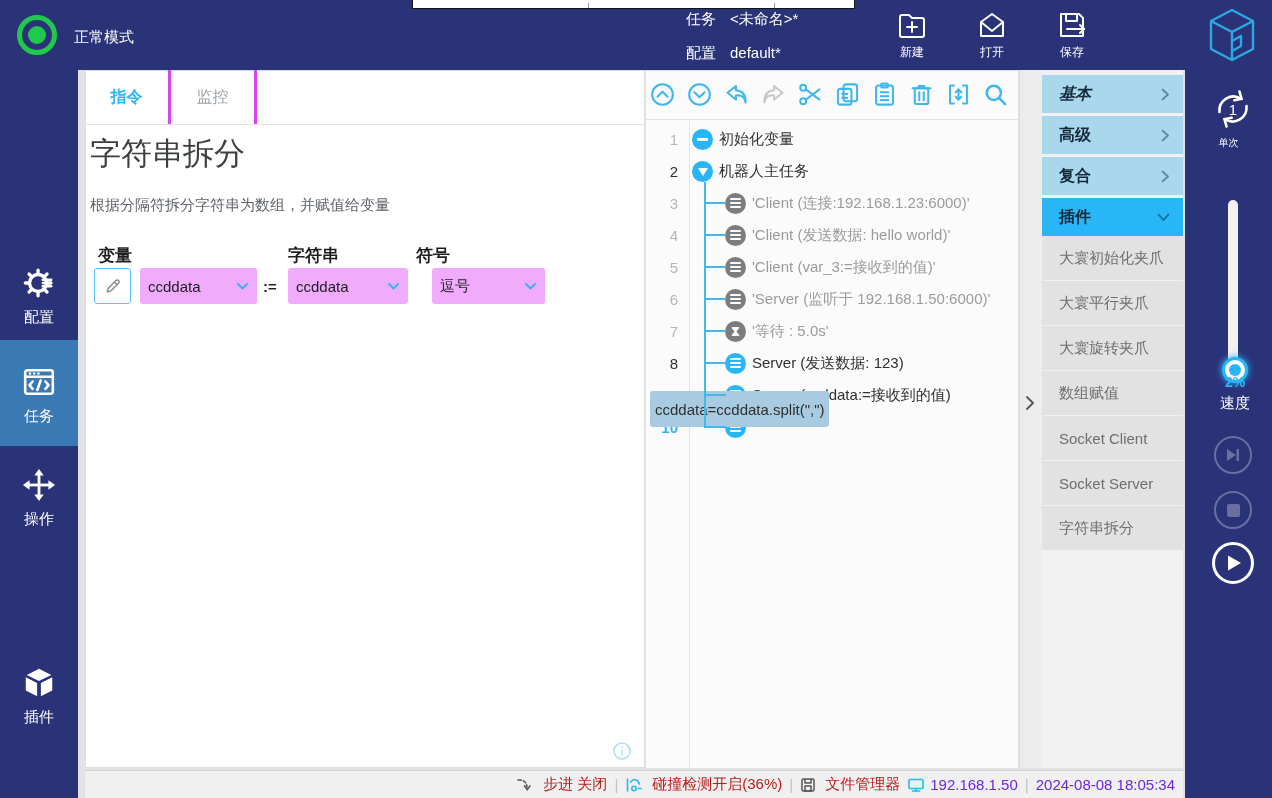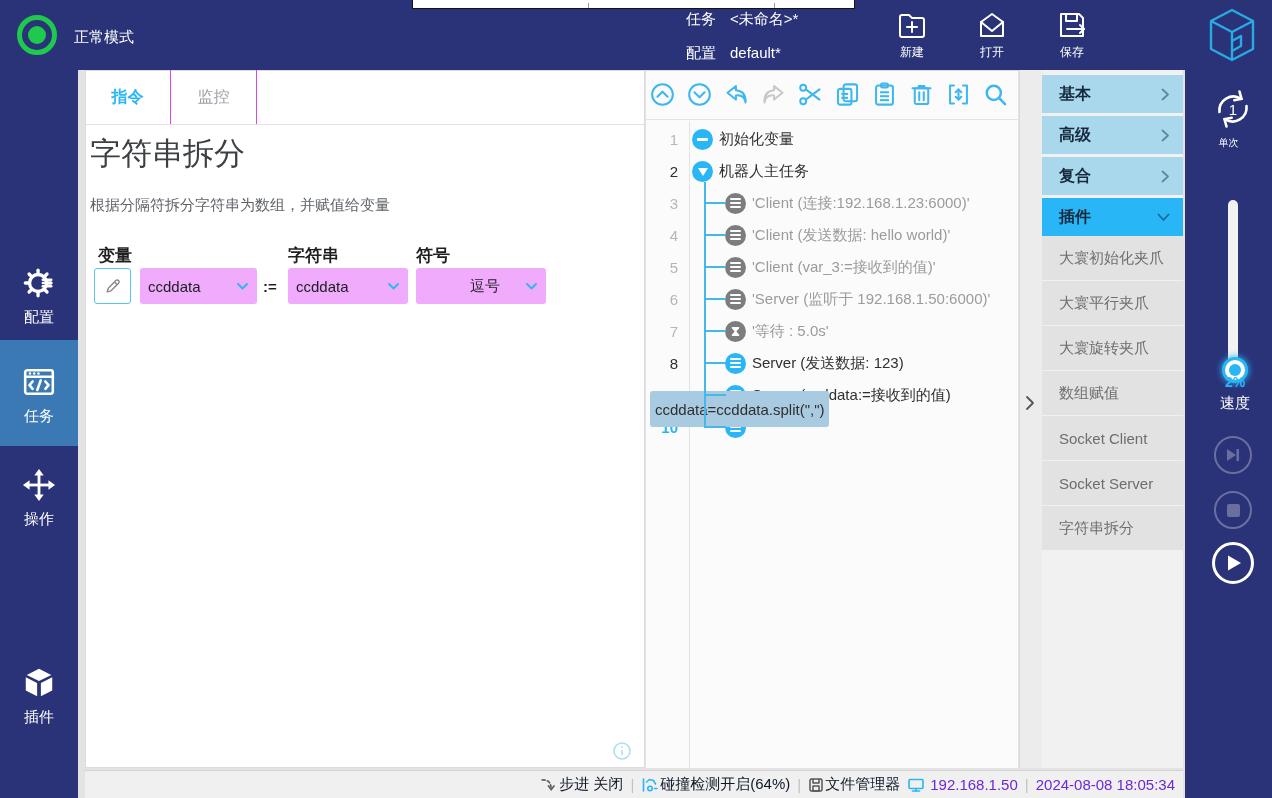--- a/index.html
+++ b/index.html
@@ -25,21 +25,21 @@
 
   
   #sidebar{left:0;top:70px;width:78px;height:728px;background:#2a3278;}
   .sb-item{position:absolute;left:0;width:78px;display:flex;flex-direction:column;align-items:center;gap:8px;color:#fff;cursor:pointer;}
   .sb-item.active{background:#3b79b4;padding-top:25px;}
   .sb-label{font-size:15px;}
 
   
   #mainpanel{left:85px;top:70px;width:560px;height:698px;background:#fff;border:1px solid #dcdcdc;}
   #tabbar{left:85px;top:70px;width:560px;height:55px;display:flex;border-bottom:1px solid #e2e2e2;}
-  .tab{width:86px;display:flex;align-items:center;justify-content:center;font-size:16px;border-right:1px solid #d946ef;cursor:pointer;}
+  .tab{width:86px;display:flex;align-items:center;justify-content:center;font-size:16px;border-right:3px solid #d946ef;cursor:pointer;}
   .tab.active{color:#29b6f6;font-weight:bold;}
   .tab.inactive{color:#9aa0a6;}
   #paneltitle{left:90px;top:133px;font-size:31px;color:#3c4043;}
   #paneldesc{left:90px;top:196px;font-size:15px;color:#5f6368;}
   .formlabel{position:absolute;top:244px;font-size:17px;font-weight:bold;color:#1f1f1f;}
   #pencilbtn{left:94px;top:268px;width:37px;height:36px;background:#fff;border:1px solid #57c5f2;border-radius:3px;
              display:flex;align-items:center;justify-content:center;cursor:pointer;}
   .sel{position:absolute;top:268px;height:36px;background:#f0abfc;border-radius:3px;display:flex;align-items:center;
        padding-left:8px;font-size:15px;color:#202124;cursor:pointer;}
   .sel .chev{position:absolute;right:9px;}
@@ -73,21 +73,21 @@
   .stub{position:absolute;left:704px;width:22px;height:2px;background:#45b8ea;}
 
   
   #gapcol{left:1019px;top:70px;width:23px;height:698px;background:#ececec;border-left:1px solid #dadada;}
   #expander{left:1025px;top:395px;cursor:pointer;}
 
   
   #libpanel{left:1042px;top:70px;width:141px;height:698px;background:#f1f1f1;}
   .cat{position:relative;height:38px;margin-top:3px;background:#a9d7ec;display:flex;align-items:center;
        padding-left:17px;font-size:16px;font-weight:bold;color:#16293d;cursor:pointer;}
-  .cat:first-child{margin-top:5px;}
+  .cat:first-child{margin-top:5px;font-style:italic;}
   .cat.active{background:#29b6f6;}
   .cat .chev{position:absolute;right:13px;color:#5f87a0;}
   .cat.active .chev{color:#136d9e;}
   .libitem{height:45px;background:#e2e2e2;border-bottom:1px solid #f1f1f1;display:flex;align-items:center;
            padding-left:17px;font-size:15px;color:#6e6e6e;cursor:pointer;}
 
   
   #runcol{left:1185px;top:70px;width:87px;height:728px;background:#2a3278;}
   #singlebtn{left:1210px;top:86px;width:46px;height:46px;cursor:pointer;}
   #singlelbl{left:1185px;top:136px;width:87px;text-align:center;color:#fff;font-size:10px;}
@@ -99,21 +99,21 @@
   #speedlbl{left:1200px;top:394px;width:70px;text-align:center;color:#fff;font-size:15px;}
   .rbtn{position:absolute;border-radius:50%;display:flex;align-items:center;justify-content:center;cursor:pointer;}
   #skipbtn{left:1214px;top:436px;width:38px;height:38px;border:2px solid rgba(255,255,255,.3);color:rgba(255,255,255,.3);}
   #stopbtn{left:1214px;top:491px;width:38px;height:38px;border:2px solid rgba(255,255,255,.3);}
   #stopbtn .sq{width:13px;height:13px;border-radius:2px;background:rgba(255,255,255,.3);}
   #playbtn{left:1212px;top:542px;width:42px;height:42px;border:3px solid #fff;}
 
   
   #statusbar{left:85px;top:770px;width:1098px;height:28px;background:#f0f0f0;border-top:1px solid #d2d2d2;
              display:flex;align-items:center;justify-content:flex-end;gap:7px;padding-right:8px;font-size:15px;}
-  .st-cy{color:#0f172a;display:flex;align-items:center;gap:1px;}
+  .st-cy{color:#b91c1c;display:flex;align-items:center;gap:9px;}
   .st-gy{color:#6d28d9;display:flex;align-items:center;gap:5px;}
   .st-sep{color:#c2c2c2;}
 </style>
 </head>
 <body>
 
 <div class="abs" id="topbar">
   <div class="abs" id="statuslight">
       <div class="dot"></div>
     </div>
@@ -249,21 +249,21 @@
       <polyline points="1,1 5.5,5.5 10,1"></polyline>
     </svg>
 </div>
 <div class="abs" id="assignop">:=</div>
 <div class="abs sel" style="left:288px;width:120px;">
   <span>ccddata</span>
   <svg class="chev" width="11" height="7" viewBox="0 0 11 7" fill="none" stroke="#29b6f6" stroke-width="1.8" stroke-linecap="round">
       <polyline points="1,1 5.5,5.5 10,1"></polyline>
     </svg>
 </div>
-<div class="abs sel" style="left:416px;width:130px;justify-content:center;">
+<div class="abs sel" style="left:432px;width:113px;">
   <span>逗号</span>
   <svg class="chev" width="11" height="7" viewBox="0 0 11 7" fill="none" stroke="#29b6f6" stroke-width="1.8" stroke-linecap="round">
       <polyline points="1,1 5.5,5.5 10,1"></polyline>
     </svg>
 </div>
 <div class="abs" id="infoicon">
   <svg width="20" height="20" viewBox="0 0 20 20" fill="none" stroke="#aee0f5" stroke-width="1.6">
     <circle cx="10" cy="10" r="8"></circle>
       <line x1="10" y1="9" x2="10" y2="14"></line>
       <circle cx="10" cy="6.2" r="0.9" fill="#aee0f5" stroke="none"></circle>
@@ -536,21 +536,21 @@
     <span>步进 关闭</span>
   </span>
   <span class="st-sep">|</span>
   <span class="st-cy">
     <svg width="18" height="16" viewBox="0 0 18 16" fill="none" stroke="#29b6f6" stroke-width="1.6" stroke-linecap="round">
       <line x1="2.5" y1="2" x2="2.5" y2="14"></line>
         <path d="M5.5 5 l3 -2.5 4 1 2 3.5"></path>
         <circle cx="9" cy="11.5" r="2.2"></circle>
         <line x1="13.5" y1="11.5" x2="16" y2="11.5"></line>
     </svg>
-    <span>碰撞检测开启(64%)</span>
+    <span>碰撞检测开启(36%)</span>
   </span>
   <span class="st-sep">|</span>
   <span class="st-cy">
     <svg width="16" height="16" viewBox="0 0 16 16" fill="none" stroke="#555" stroke-width="1.5" stroke-linejoin="round">
       <rect x="2" y="2" width="12" height="12" rx="1.5"></rect>
         <path d="M5 2 V6 H11 V2"></path>
         <rect x="5" y="9" width="6" height="5"></rect>
     </svg>
     <span>文件管理器</span>
   </span>

